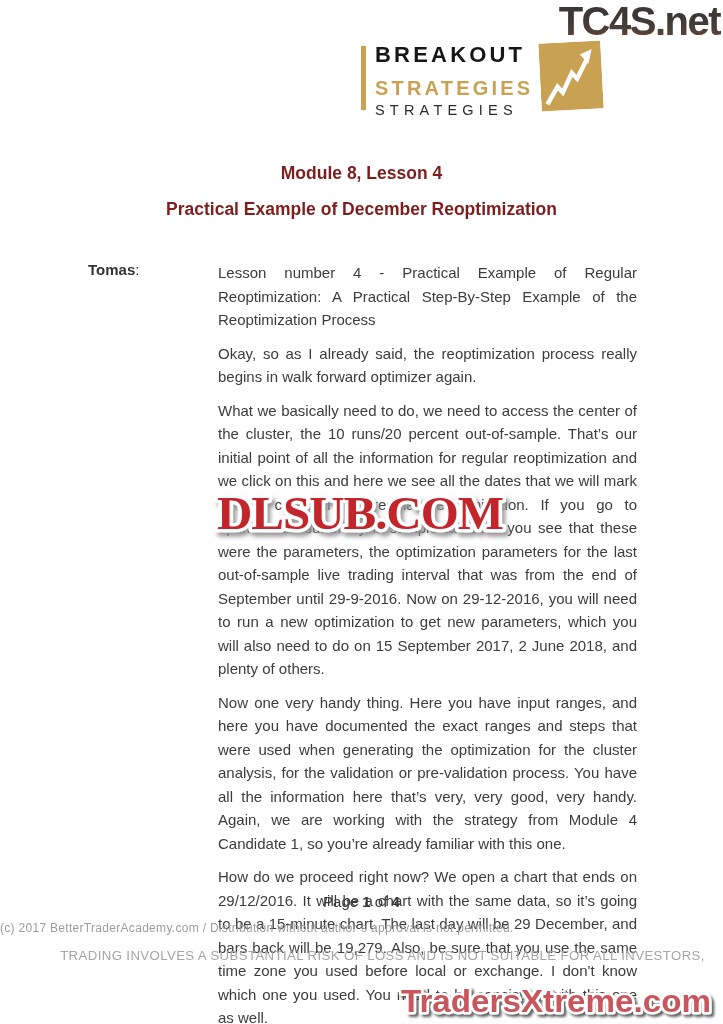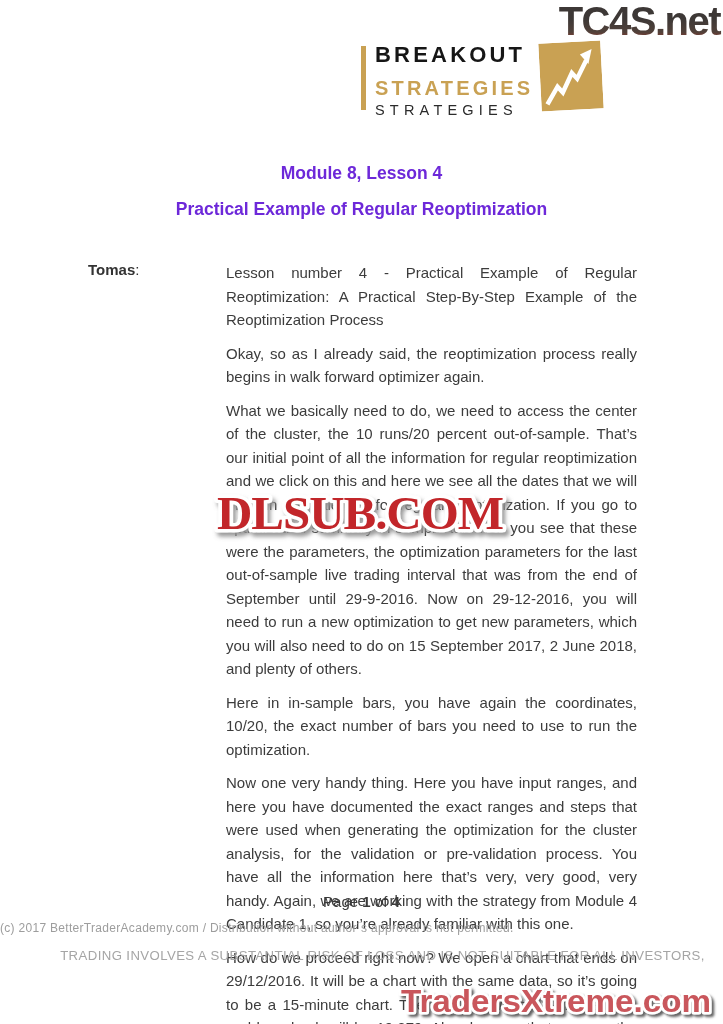--- a/index.html
+++ b/index.html
@@ -17,31 +17,31 @@
   .brand { position:absolute; left:361px; top:44px; display:flex; align-items:flex-start; }
   .brand-bar { width:5px; height:64px; background:#C9A153; margin-right:9px; margin-top:2px; }
   .brand-text { display:flex; flex-direction:column; line-height:1; }
   .brand-l1 { font-size:22px; font-weight:bold; letter-spacing:3.2px; color:#161616; }
   .brand-l2 { font-size:20px; font-weight:bold; letter-spacing:3.2px; color:#C9A153; margin-top:12px; }
   .brand-l3 { font-size:14.5px; font-weight:400; letter-spacing:5.2px; color:#2b2b2b; margin-top:5px; }
   .brand-icon { margin-left:7px; margin-top:-2px; transform:rotate(-3deg); }
 
   
   .title1, .title2 { position:absolute; left:0; width:100%; text-align:center;
-    font-size:17.5px; font-weight:bold; color:#6d28d9; }
+    font-size:17.5px; font-weight:bold; color:#7f1d1d; }
   .title1 { top:163px; }
   .title2 { top:199px; }
 
   
   .body-row { position:absolute; left:88px; top:261px; width:549px; display:flex; }
   .speaker { width:130px; flex:0 0 130px; font-size:15px; color:#333; }
   .speaker b { font-weight:bold;text-align:right; }
   .content { width:419px; flex:0 0 419px; font-size:15px; line-height:23.5px;
     text-align:justify; color:#3c3c3c; }
-  .content p { margin:0 0 10px 8px; }
+  .content p { margin:0 0 10px 0; }
   .content p:last-child { margin-bottom:0; }
 
   
   .watermark { position:absolute; left:205px; top:477px; pointer-events:none; }
 
   
   .page-line { position:absolute; top:893px; left:0; width:100%; text-align:center;
     font-size:15px; color:#3a3a3a; }
   .page-line b { font-weight:bold; }
   .copyright { position:absolute; top:921px; left:0; width:100%; text-align:left;
@@ -75,29 +75,28 @@
       <span class="brand-l3">STRATEGIES</span>
     </div>
     <svg class="brand-icon" width="62" height="68" viewBox="0 0 62 68">
       <rect x="0" y="0" width="62" height="68" fill="#C9A153"></rect>
       <polyline points="6,61 17,44 22,50 32,31 37,37 47,19" fill="none" stroke="#ffffff" stroke-width="4.5"></polyline>
       <polygon points="53,8 41,13 49,23" fill="#ffffff"></polygon>
     </svg>
   </div>
 
   <div class="title1">Module 8, Lesson 4</div>
-  <div class="title2">Practical Example of Regular Reoptimization</div>
+  <div class="title2">Practical Example of December Reoptimization</div>
 
   <div class="body-row">
     <div class="speaker"><b>Tomas</b><span>:</span></div>
     <div class="content">
       <p>Lesson number 4 - Practical Example of Regular Reoptimization: A Practical Step-By-Step Example of the Reoptimization Process</p>
       <p>Okay, so as I already said, the reoptimization process really begins in walk forward optimizer again.</p>
       <p>What we basically need to do, we need to access the center of the cluster, the 10 runs/20 percent out-of-sample. That’s our initial point of all the information for regular reoptimization and we click on this and here we see all the dates that we will mark in our calendar for regular reoptimization. If you go to optimization summary in-sample tab then you see that these were the parameters, the optimization parameters for the last out-of-sample live trading interval that was from the end of September until 29-9-2016. Now on 29-12-2016, you will need to run a new optimization to get new parameters, which you will also need to do on 15 September 2017, 2 June 2018, and plenty of others.</p>
-      <p>Here in in-sample bars, you have again the coordinates, 10/20, the exact number of bars you need to use to run the optimization.</p>
       <p>Now one very handy thing. Here you have input ranges, and here you have documented the exact ranges and steps that were used when generating the optimization for the cluster analysis, for the validation or pre-validation process. You have all the information here that’s very, very good, very handy. Again, we are working with the strategy from Module 4 Candidate 1, so you’re already familiar with this one.</p>
       <p>How do we proceed right now? We open a chart that ends on 29/12/2016. It will be a chart with the same data, so it’s going to be a 15-minute chart. The last day will be 29 December, and bars back will be 19,279. Also, be sure that you use the same time zone you used before local or exchange. I don't know which one you used. You need to be consistent with this one as well.</p>
     </div>
   </div>
 
   <svg class="watermark" width="310" height="72" viewBox="0 0 310 72">
     <defs>
       <filter id="wmshadow" x="-20%" y="-20%" width="140%" height="140%">
         <feDropShadow dx="3" dy="4" stdDeviation="2" flood-color="#8f8f8f" flood-opacity="0.9"></feDropShadow>
       </filter>

